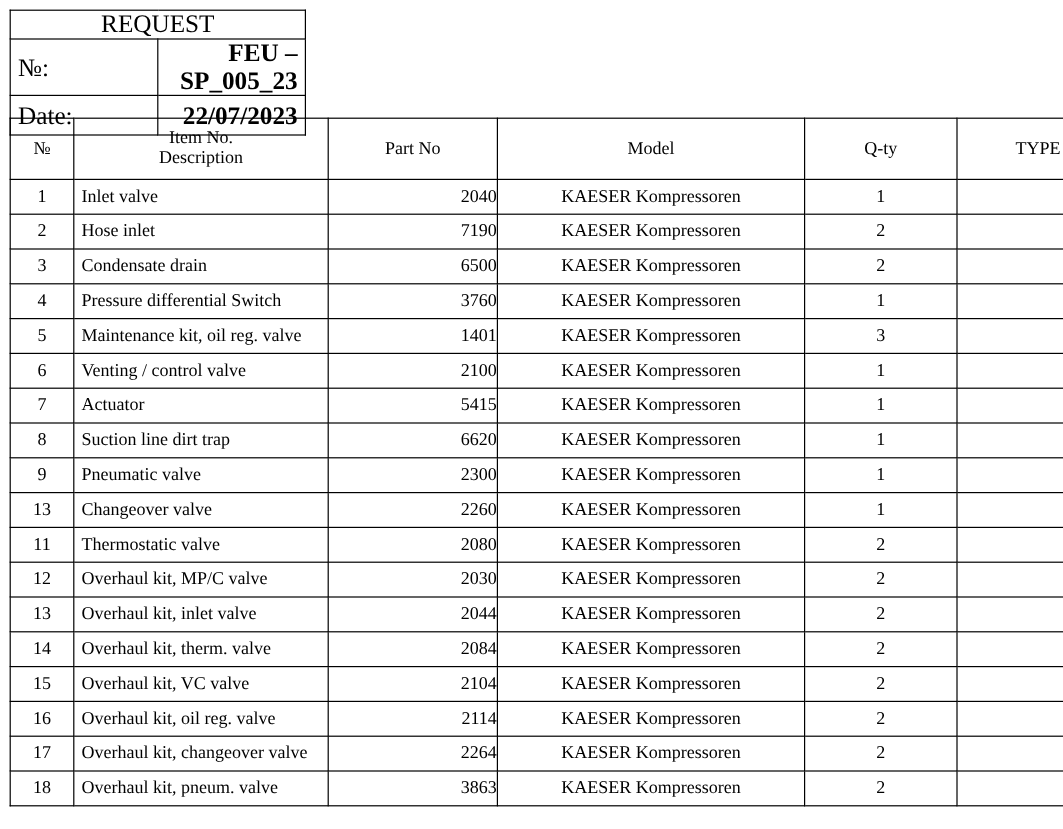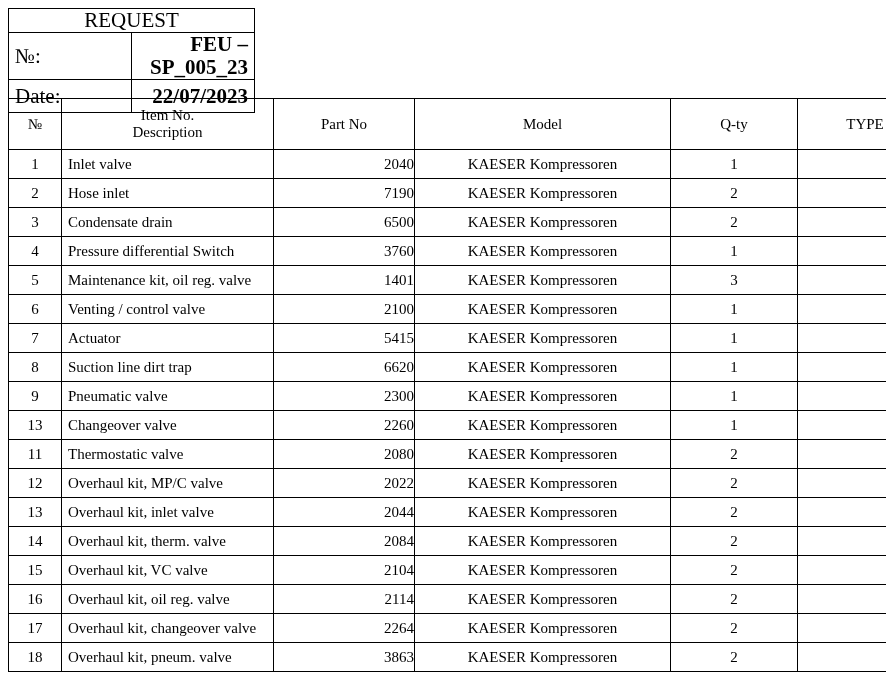--- a/index.html
+++ b/index.html
@@ -214,21 +214,21 @@
           <td class="col-no">11</td>
           <td class="col-desc">Thermostatic valve</td>
           <td class="col-part">2080</td>
           <td class="col-model">KAESER Kompressoren</td>
           <td class="col-qty">2</td>
           <td class="col-type"></td>
         </tr>
         <tr>
           <td class="col-no">12</td>
           <td class="col-desc">Overhaul kit, MP/C valve</td>
-          <td class="col-part">2022</td>
+          <td class="col-part">2030</td>
           <td class="col-model">KAESER Kompressoren</td>
           <td class="col-qty">2</td>
           <td class="col-type"></td>
         </tr>
         <tr>
           <td class="col-no">13</td>
           <td class="col-desc">Overhaul kit, inlet valve</td>
           <td class="col-part">2044</td>
           <td class="col-model">KAESER Kompressoren</td>
           <td class="col-qty">2</td>

